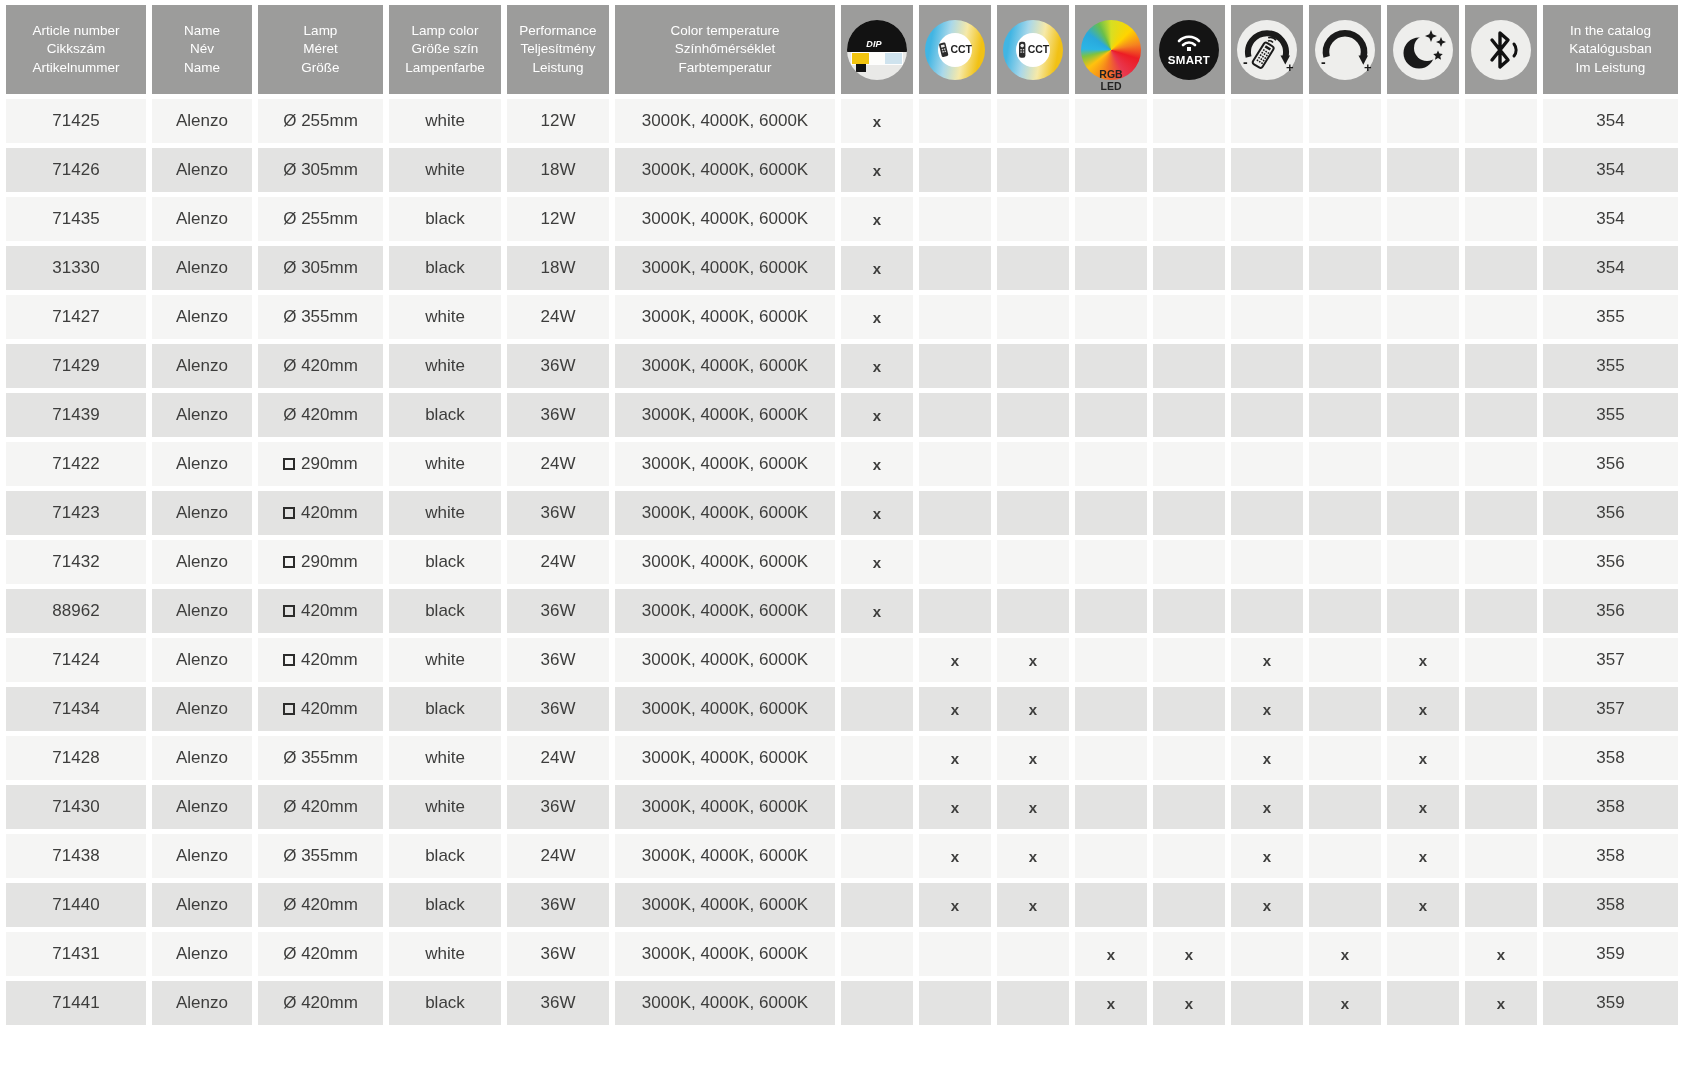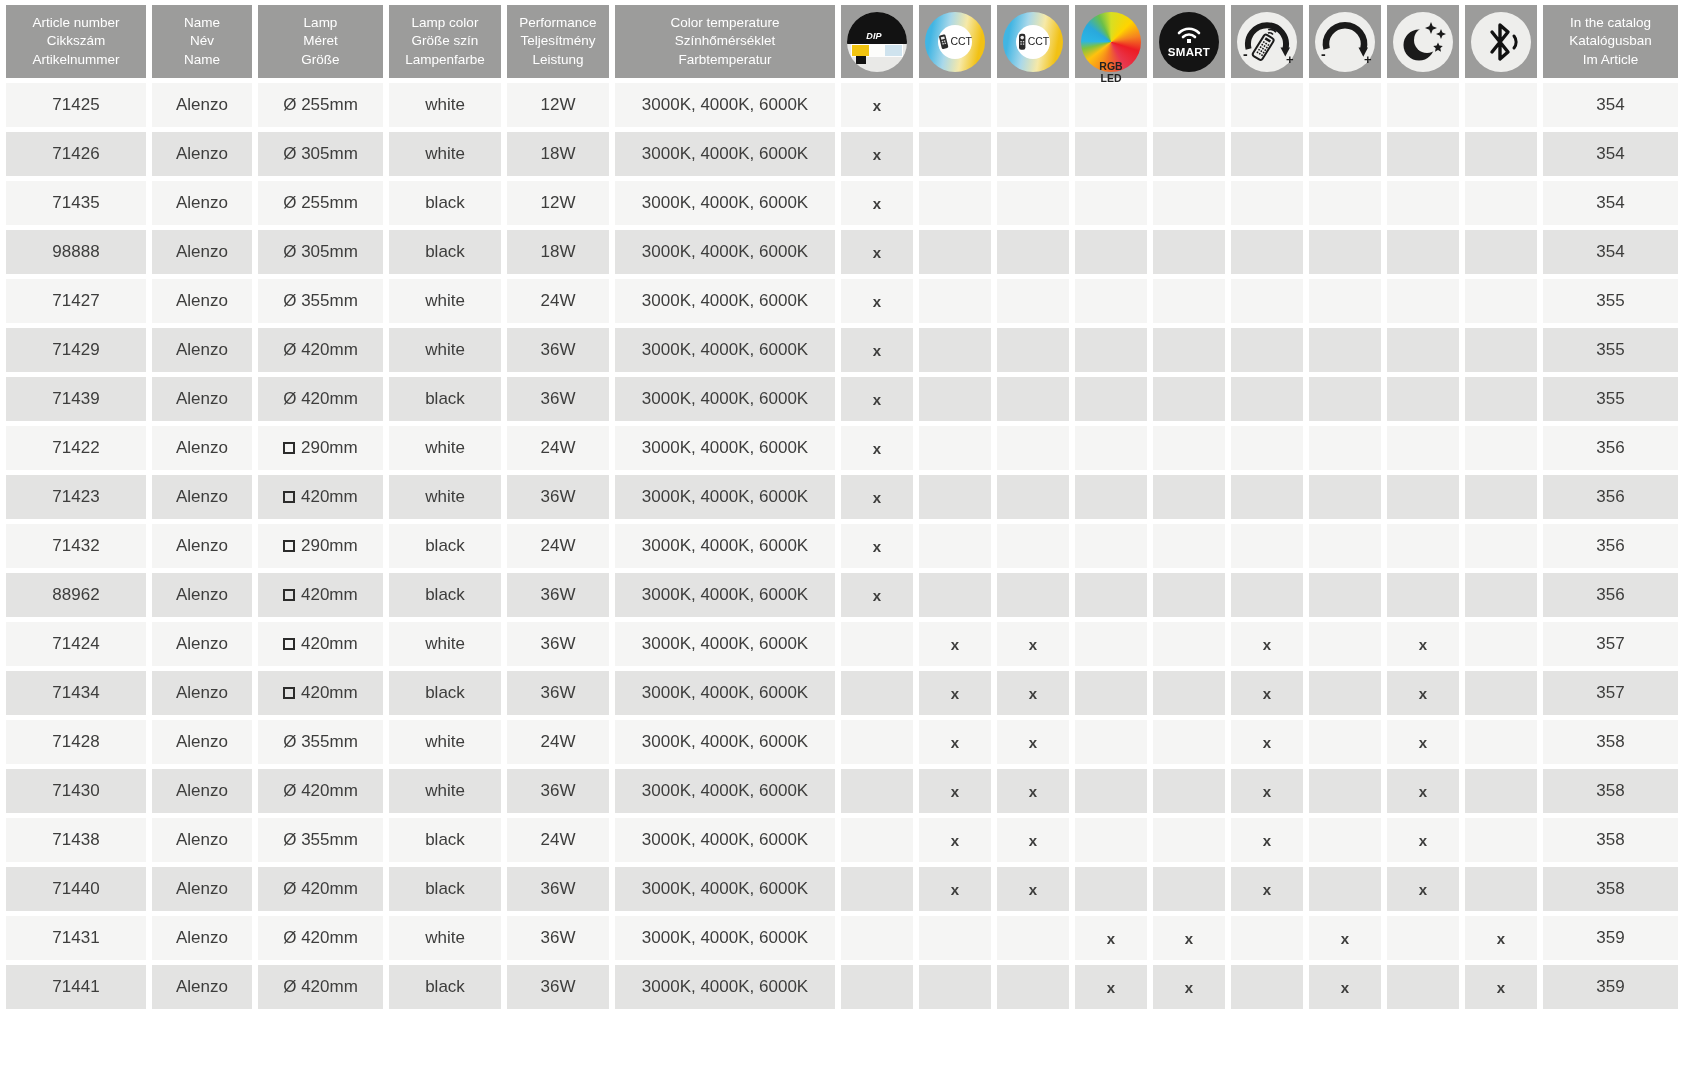--- a/index.html
+++ b/index.html
@@ -7,21 +7,21 @@
   }
   *{box-sizing:border-box;}
   html,body{margin:0;padding:0;}
   body{
     width:1684px;height:1080px;overflow:hidden;background:#ffffff;
     font-family:"Liberation Sans", sans-serif;
   }
   table{
     width:1684px;border-collapse:separate;border-spacing:6px 5px;table-layout:fixed;
   }
-  thead tr{height:73px;padding-left:32px;}
+  thead tr{height:89px;padding-left:32px;}
   th{
     background:var(--header-bg);color:#ffffff;font-weight:normal;
     font-size:13.5px;line-height:1.34;text-align:center;vertical-align:middle;padding:2px 1px;
   }
   td{
     height:44px;text-align:center;vertical-align:middle;
     font-size:17px;color:var(--text);padding:0 2px;white-space:nowrap;
   }
   tr.light td{background:var(--row-light);}
   tr.dark td{background:var(--row-dark);}
@@ -43,21 +43,21 @@
   }
   .dip-bar{position:absolute;top:33px;left:5px;right:5px;height:11px;display:flex;z-index:2;outline:1px solid #fdfdfd;}
   .dip-bar .seg{flex:1;}
   .seg.y{background:#f2c40f;} .seg.w{background:#fdfdfb;} .seg.b{background:#cfe3ee;}
   .dip-tab{position:absolute;top:44px;left:9px;width:10px;height:8px;background:#121212;z-index:2;}
   
   .cct{background:linear-gradient(100deg,#41b5e3 14%,#a9d8ea 38%,#f6e9a8 62%,#f1c115 86%);}
   .cct-inner{
     position:absolute;inset:13px;background:#fff;border-radius:50%;
     display:flex;align-items:center;justify-content:center;gap:1px;
-    font-size:10.5px;font-weight:normal;color:#222;
+    font-size:10.5px;font-weight:bold;color:#222;
   }
   
   .rgb{background:conic-gradient(from 0deg,
     #d7df23 0deg,#ffd400 45deg,#f58220 78deg,#ec1c24 108deg,#e8374e 150deg,
     #f47920 192deg,#ffc20e 232deg,#7fc241 256deg,#2bb5e5 272deg,#29a8dc 305deg,
     #6abf4b 335deg,#d7df23 360deg);}
   .rgb-inner{
     position:absolute;inset:13px;background:#fff;border-radius:50%;
     display:flex;flex-direction:column;align-items:center;justify-content:center;
     font-size:10.5px;font-weight:bold;line-height:1.05;color:#222;margin-top:48px;
@@ -245,21 +245,21 @@
           <svg width="60" height="60" viewBox="0 0 60 60">
             <path d="M21 20 L37 40 L29 47 L29 13 L37 20 L21 40" fill="none" stroke="#111111" stroke-width="3.4" stroke-linejoin="round" stroke-linecap="round"></path>
             <path d="M43 24 a9.5 9.5 0 0 1 0 12" fill="none" stroke="#111111" stroke-width="3" stroke-linecap="round"></path>
           </svg>
         </div>
       </th>
 
       <th>
         <span class="hline">In the catalog</span>
         <span class="hline">Katalógusban</span>
-        <span class="hline">Im Article</span>
+        <span class="hline">Im Leistung</span>
       </th>
     </tr>
   </thead>
   <tbody>
       <tr class="light">
         <td>71425</td>
         <td>Alenzo</td>
         <td><span class="diam">Ø</span> 255mm</td>
         <td>white</td>
         <td>12W</td>
@@ -305,21 +305,21 @@
         <td class="mark"></td>
         <td class="mark"></td>
         <td class="mark"></td>
         <td class="mark"></td>
         <td class="mark"></td>
         <td class="mark"></td>
         <td class="mark"></td>
         <td>354</td>
       </tr>
       <tr class="dark">
-        <td>98888</td>
+        <td>31330</td>
         <td>Alenzo</td>
         <td><span class="diam">Ø</span> 305mm</td>
         <td>black</td>
         <td>18W</td>
         <td>3000K, 4000K, 6000K</td>
         <td class="mark">x</td>
         <td class="mark"></td>
         <td class="mark"></td>
         <td class="mark"></td>
         <td class="mark"></td>

